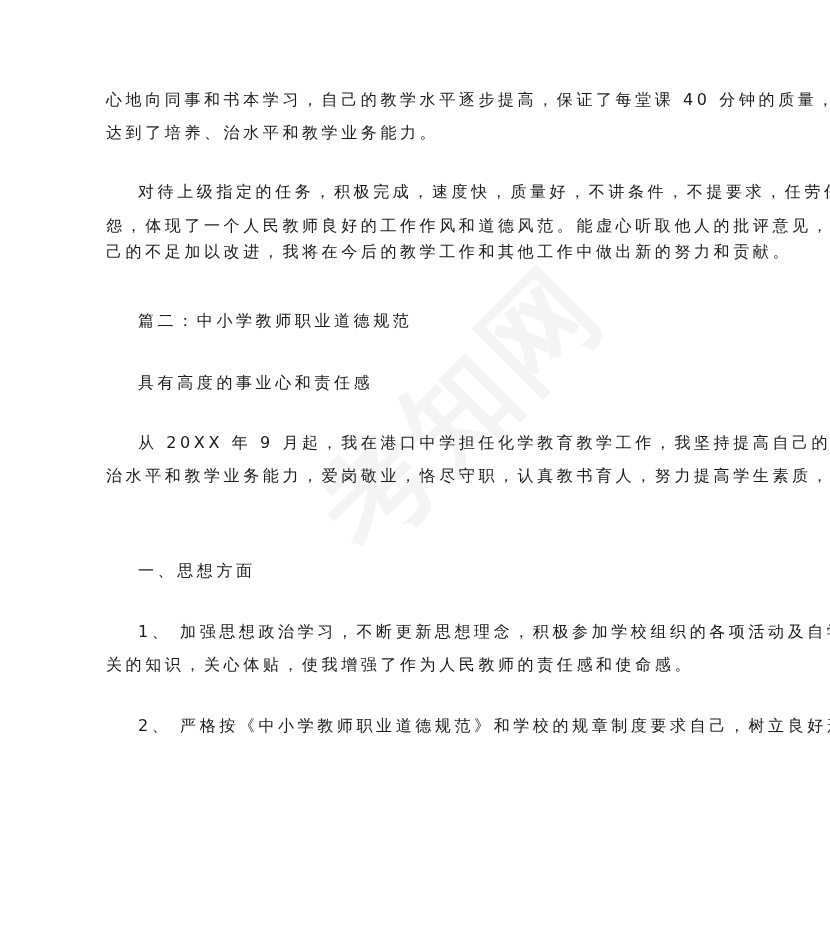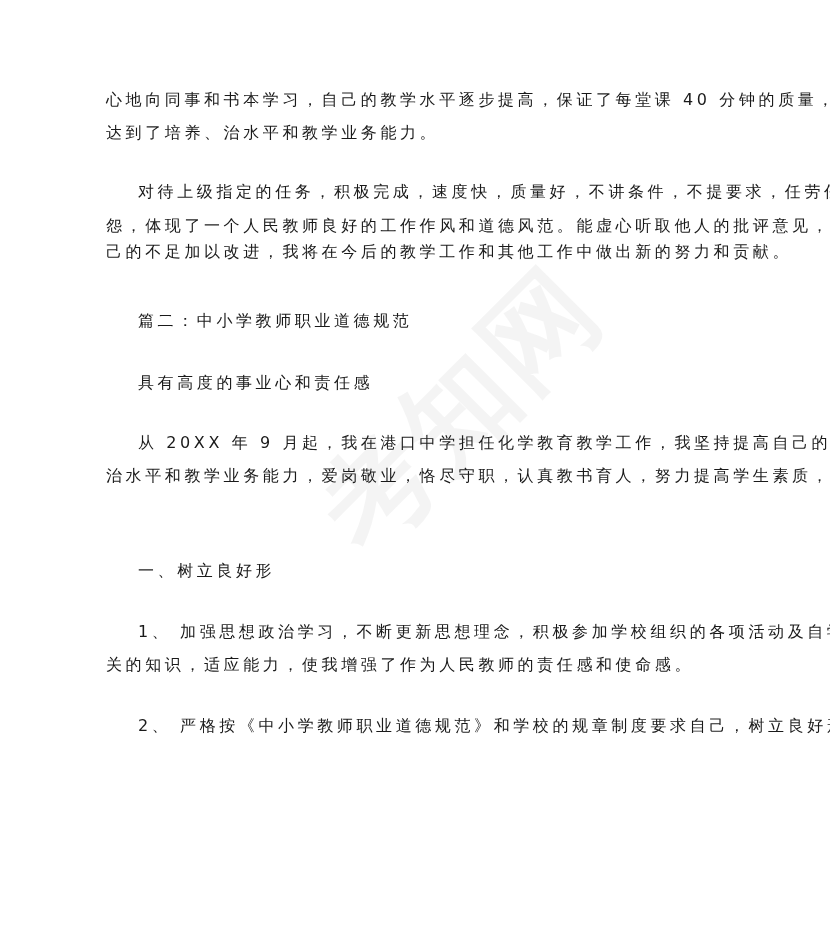--- a/index.html
+++ b/index.html
@@ -64,20 +64,20 @@
   <div class="line" style="top:216px">怨，体现了一个人民教师良好的工作作风和道德风范。能虚心听取他人的批评意见，对自</div>
   <div class="line" style="top:242px">己的不足加以改进，我将在今后的教学工作和其他工作中做出新的努力和贡献。</div>
 
   <div class="line indent" style="top:311px">篇二：中小学教师职业道德规范</div>
 
   <div class="line indent" style="top:373px">具有高度的事业心和责任感</div>
 
   <div class="line indent" style="top:433px">从 20XX 年 9 月起，我在港口中学担任化学教育教学工作，我坚持提高自己的思想政</div>
   <div class="line" style="top:466px">治水平和教学业务能力，爱岗敬业，恪尽守职，认真教书育人，努力提高学生素质，注重</div>
 
-  <div class="line indent" style="top:561px">一、树立良好形</div>
+  <div class="line indent" style="top:561px">一、思想方面</div>
 
   <div class="line indent" style="top:622px">1、  加强思想政治学习，不断更新思想理念，积极参加学校组织的各项活动及自学相</div>
-  <div class="line" style="top:655px">关的知识，适应能力，使我增强了作为人民教师的责任感和使命感。</div>
+  <div class="line" style="top:655px">关的知识，关心体贴，使我增强了作为人民教师的责任感和使命感。</div>
 
   <div class="line indent" style="top:716px">2、  严格按《中小学教师职业道德规范》和学校的规章制度要求自己，树立良好形</div>
 
 </div>
 
 </body></html>

